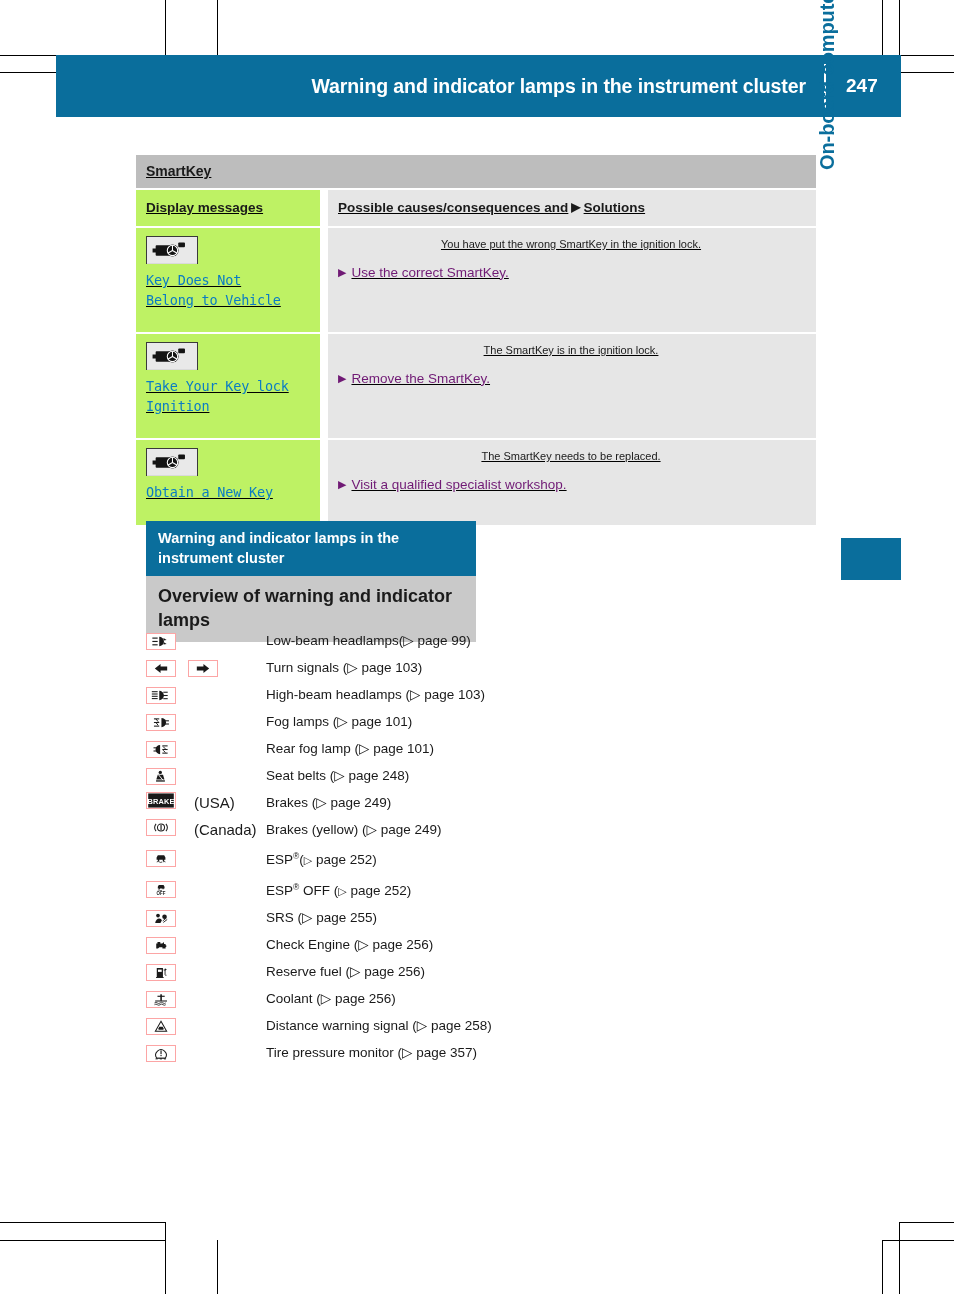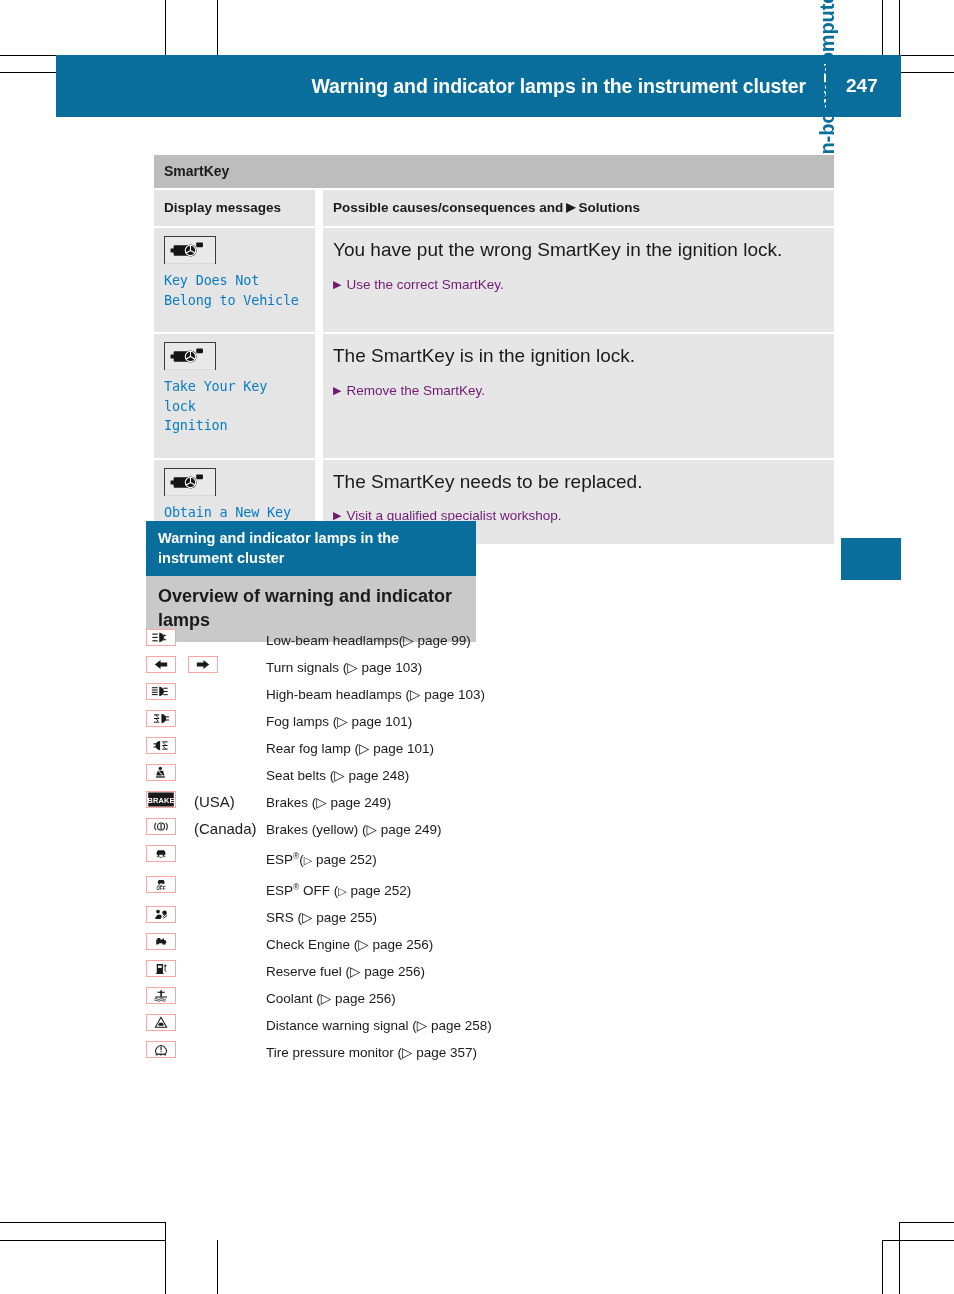--- a/index.html
+++ b/index.html
@@ -36,41 +36,41 @@
     position:absolute;left:816px;top:170px;width:330px;height:60px;
     transform:rotate(-90deg);transform-origin:0 0;
     color:#0a6e9c;font-size:20px;font-weight:bold;letter-spacing:-0.1px;
     white-space:nowrap;text-align:left;
   }
   #side-tab-marker{
     position:absolute;left:841px;top:538px;width:60px;height:42px;background:#0a6e9c;
   }
 
   
-  #smartkey-table{position:absolute;left:154px;top:155px;width:680px;}
+  #smartkey-table{position:absolute;left:136px;top:155px;width:680px;text-decoration:underline;}
   .sk-title{
     background:#bdbdbd;color:#1a1a1a;font-size:14px;font-weight:bold;
     padding:8px 10px 9px 10px;
   }
   .sk-row{display:flex;margin-top:2px;}
   .sk-col-left{
-    width:161px;background:#e5e5e5;box-sizing:border-box;padding:8px 10px 22px 10px;
+    width:184px;background:#bef264;box-sizing:border-box;padding:8px 10px 22px 10px;
   }
   .sk-col-right{
     flex:1;background:#e6e6e6;box-sizing:border-box;padding:8px 12px 10px 10px;
     margin-left:8px;
   }
   .sk-head .sk-col-left,.sk-head .sk-col-right{
     font-size:13.5px;font-weight:bold;color:#1a1a1a;padding-top:10px;padding-bottom:11px;
   }
   .sk-msg{
     color:#0a7cc4;font-family:"DejaVu Sans Mono", monospace;font-size:13.5px;
     line-height:1.45;margin-top:7px;letter-spacing:-0.2px;
   }
-  .sk-cause{font-size:19px;color:#1a1a1a;line-height:1.5;}
+  .sk-cause{font-size:11px;color:#1a1a1a;line-height:1.5;text-align:center;}
   .sk-sol{font-size:13.5px;color:#701a75;line-height:1.5;margin-top:10px;}
   .sol-mark{display:inline-block;margin-right:5px;font-size:11px;vertical-align:1px;}
   .hdr-mark{display:inline-block;margin:0 3px;font-size:12px;vertical-align:1px;}
 
   
   .keyicon{
     width:52px;height:28px;border:1px solid #3a3a3a;background:#e9e9e9;
     box-sizing:border-box;position:relative;display:block;
   }
 
@@ -81,21 +81,21 @@
     padding:8px 12px 9px 12px;box-sizing:border-box;line-height:1.35;
   }
   #sec-gray{
     position:absolute;left:146px;top:576px;width:330px;
     background:#c9c9c9;color:#1a1a1a;font-size:18px;font-weight:bold;
     padding:8px 12px 9px 12px;box-sizing:border-box;line-height:1.35;
   }
 
   
   #lamp-list{position:absolute;left:146px;top:628px;width:360px;}
-  .lamp-row{display:flex;align-items:flex-start;margin-bottom:2px;}
+  .lamp-row{display:flex;align-items:center;margin-bottom:2px;}
   .lamp-icons{width:108px;flex:none;display:flex;align-items:flex-start;padding-top:1px;}
   .lamp-region{font-size:15px;color:#1a1a1a;margin-left:6px;line-height:22px;white-space:nowrap;}
   .lamp-label{font-size:13.5px;color:#1a1a1a;line-height:25px;padding-left:12px;}
   .lampbox{
     width:30px;height:17px;border:1px solid #fca5a5;background:#fff;
     box-sizing:border-box;margin-right:12px;position:relative;flex:none;
   }
   .lampbox svg{display:block;width:100%;height:100%;}
   .ref-mark{font-size:11px;vertical-align:0.5px;}
   sup{font-size:8.5px;vertical-align:5px;}

